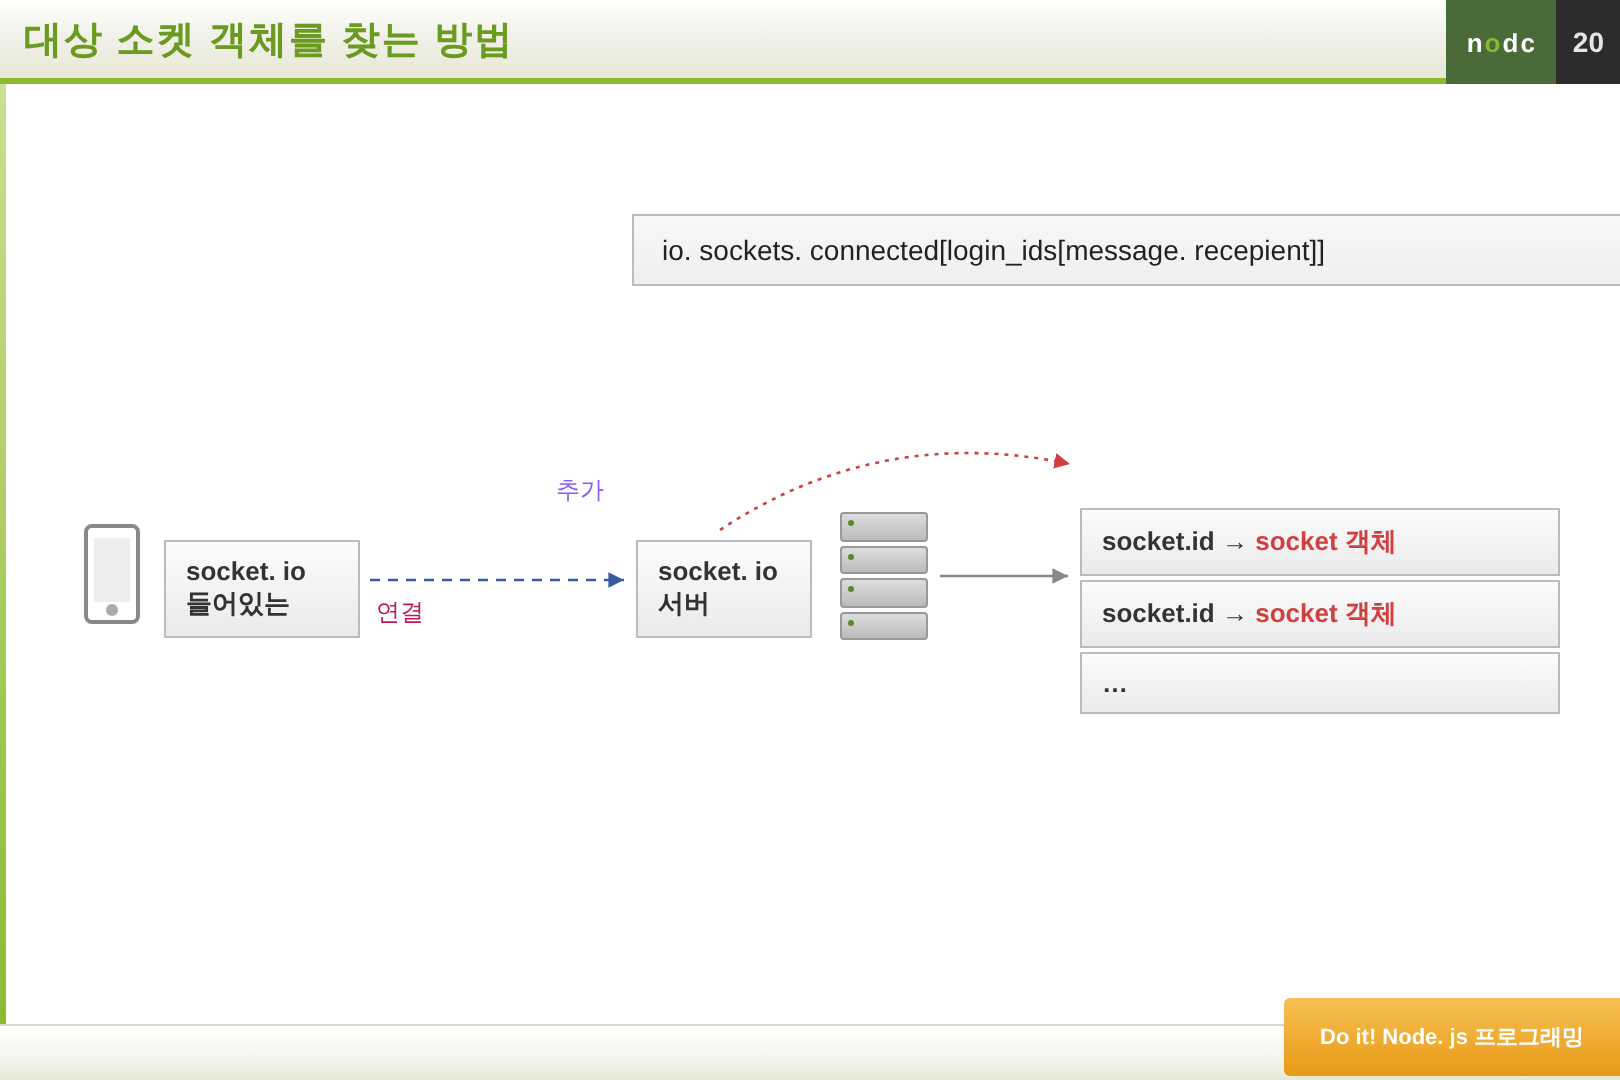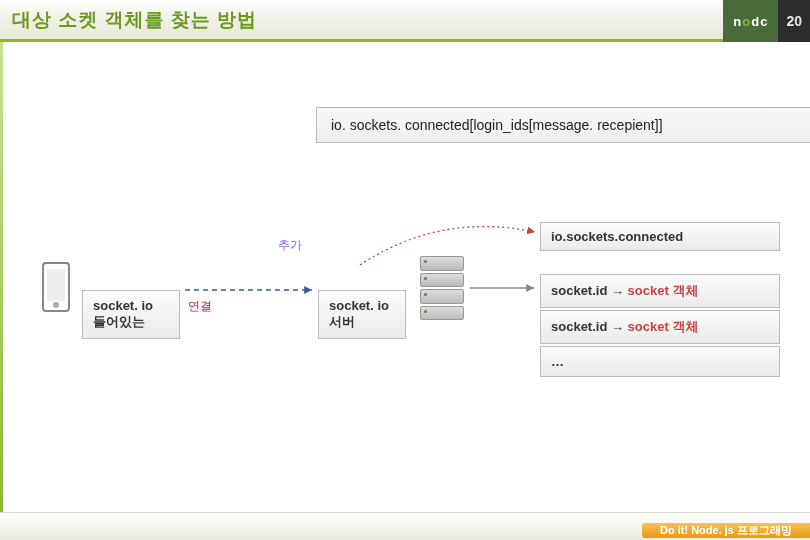--- a/index.html
+++ b/index.html
@@ -110,21 +110,20 @@
     color: #333;
   }
   .box {
     position: absolute;
     background: linear-gradient(to bottom,#fcfcfc,#eaeaea);
     border: 1px solid #bbb;
     padding: 7px 10px;
     font-size: 13px;
     font-weight: bold;
     color: #333;
-    margin-top: 20px;
   }
   .box-client {
     top: 78px;
     left: 62px;
     width: 98px;
     text-align: left;
   }
   .box-server {
     top: 78px;
     left: 298px;
@@ -203,21 +202,21 @@
   }
   .footer-badge {
     position: absolute;
     right: 0;
     bottom: 2px;
     background: #f5a623;
     background: linear-gradient(to bottom,#f7c054,#e89a16);
     color: #fff;
     font-size: 11px;
     font-weight: bold;
-    padding: 0 18px;
+    padding: 12px 18px;
     border-radius: 3px 0 0 3px;
     margin-left: 43px;
   }
   .left-accent {
     position: absolute;
     left: 0;
     top: 42px;
     bottom: 0;
     width: 3px;
     background: linear-gradient(to bottom,#c8e090,#8ab82e);
@@ -280,21 +279,20 @@
       <div>서버</div>
     </div>
 
     <div class="server">
       <div class="server-unit"></div>
       <div class="server-unit"></div>
       <div class="server-unit"></div>
       <div class="server-unit"></div>
     </div>
 
-    <div class="header-connected">io.sockets.connected</div>
 
     <div class="box box-map1">
       <span>socket.id</span>
       <span class="arrow">→</span>
       <span class="obj-text">socket 객체</span>
     </div>
     <div class="box box-map2">
       <span>socket.id</span>
       <span class="arrow">→</span>
       <span class="obj-text">socket 객체</span>

